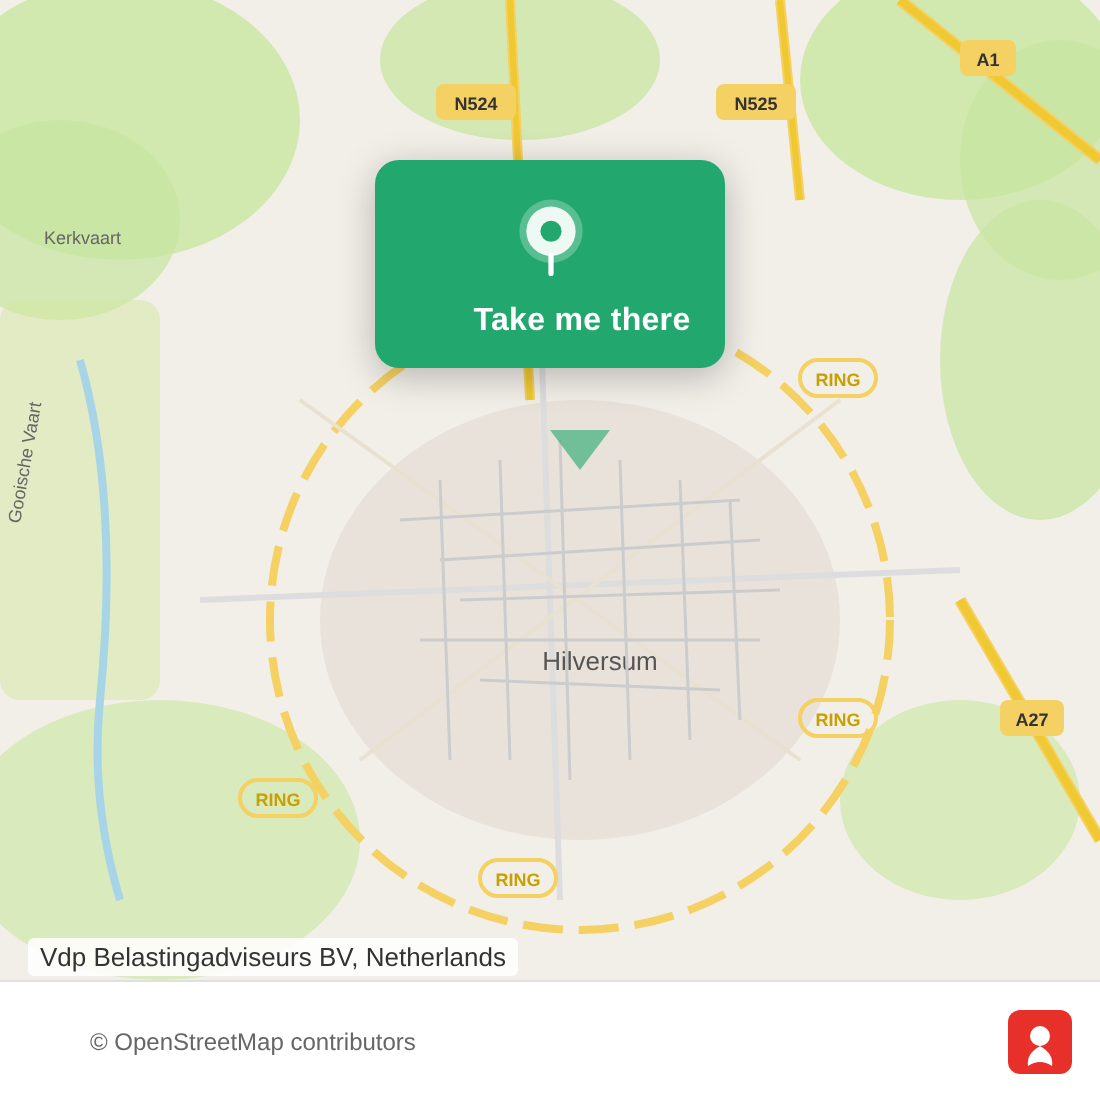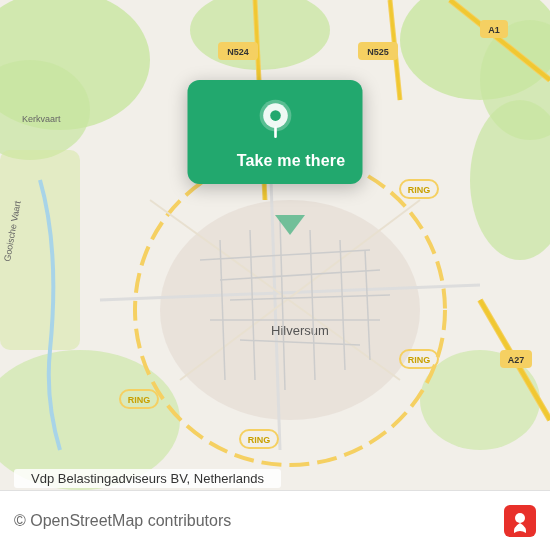--- a/index.html
+++ b/index.html
@@ -66,23 +66,24 @@
       height: 60px;
       background: #fff;
       border-top: 1px solid #e0e0e0;
       display: flex;
       align-items: center;
       padding: 0 14px;
       position: relative;
     }
 
     #copyright-text {
-      font-size: 16px;
+      font-size: 12px;
       color: #666;
       flex: 1;
+      margin-left: 31px;
     }
 
     #moovit-logo {
       display: flex;
       align-items: center;
       gap: 5px;
     }
 
     #moovit-logo-icon {
       width: 32px;
@@ -96,21 +97,21 @@
       letter-spacing: -0.5px;
     }
 
     #location-name {
       position: absolute;
       bottom: 62px;
       left: 14px;
       font-size: 13px;
       color: #333;
       background: rgba(255,255,255,0.85);
-      padding: 2px 17px;
+      padding: 2px 6px;
       border-radius: 3px;
       z-index: 5;
     }
   </style>
 </head>
 <body>
 
 <div id="map-container">
   <svg id="map-svg" viewBox="0 0 550 490" xmlns="http://www.w3.org/2000/svg">
 

